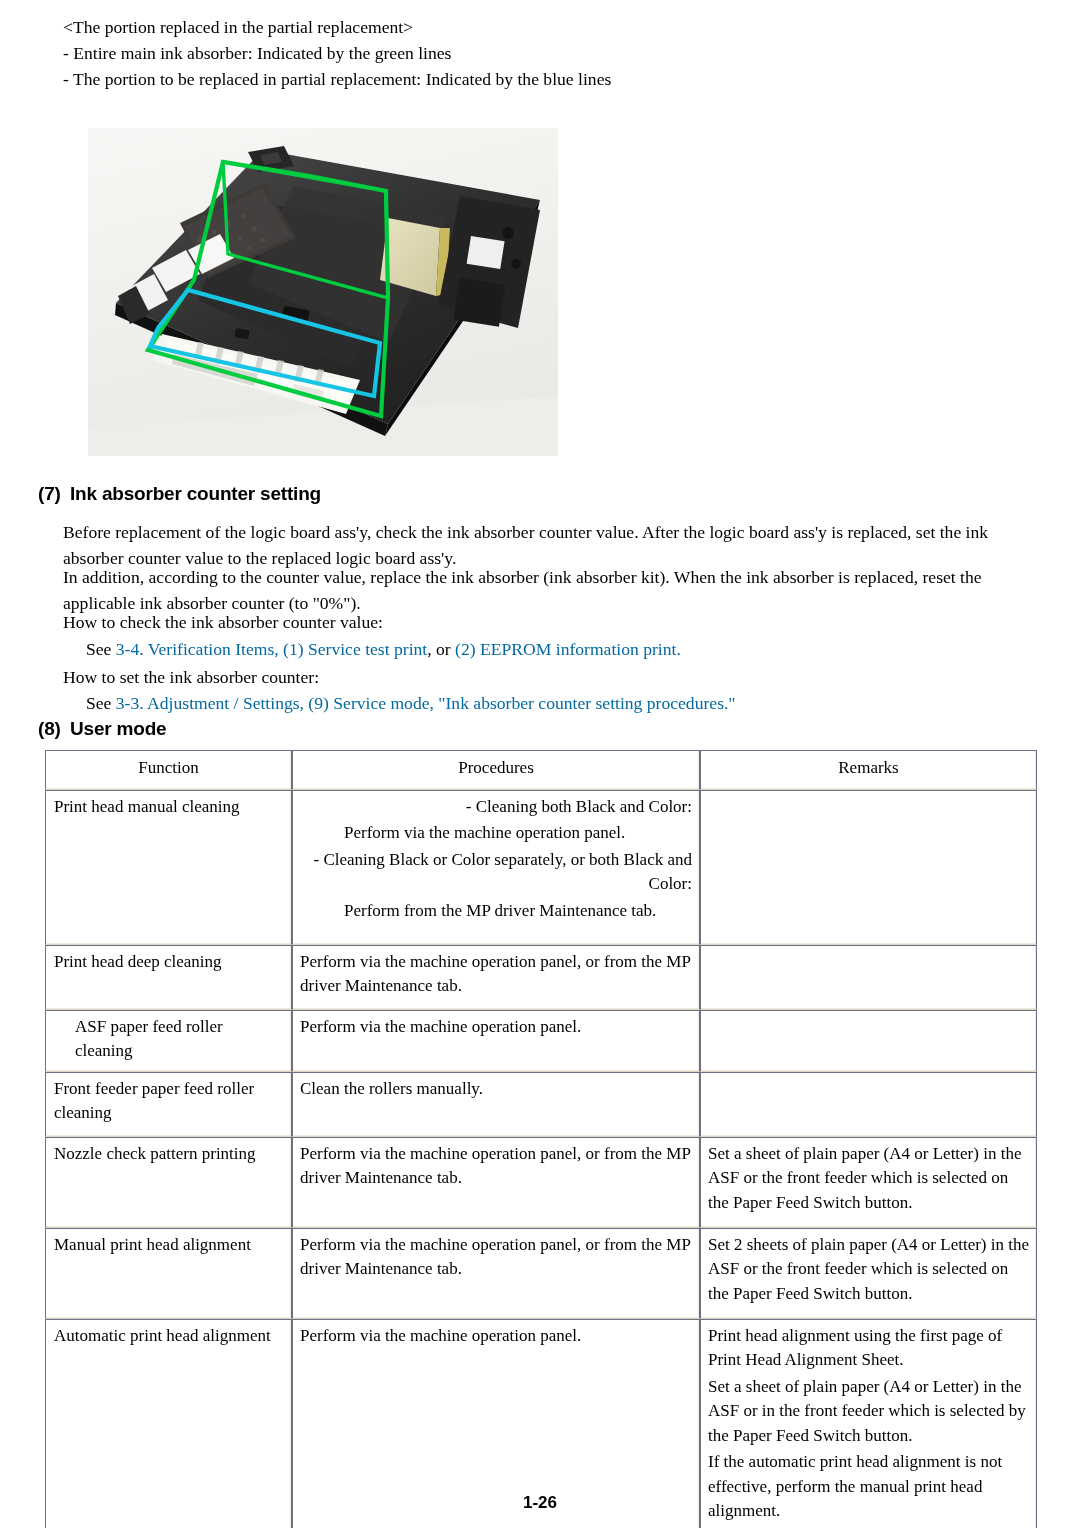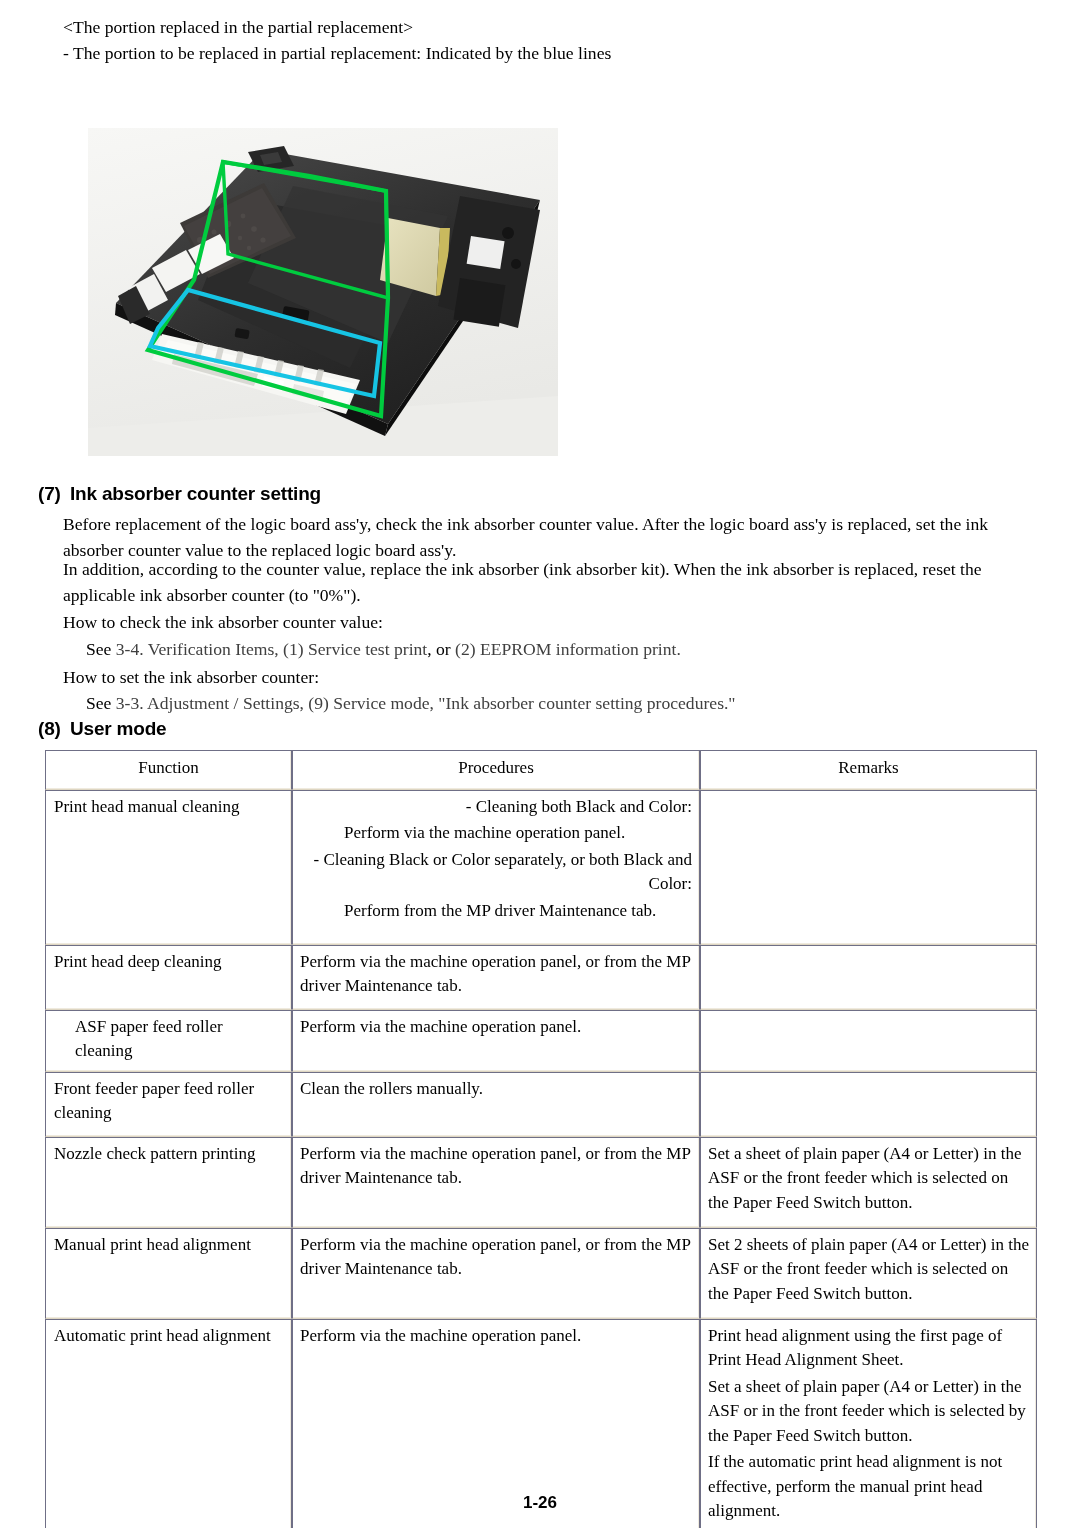--- a/index.html
+++ b/index.html
@@ -62,20 +62,21 @@
   #head8 { left: 38px; top: 718px; }
 
   
   .para {
     position: absolute;
     left: 63px;
     width: 958px;
     font-size: 17.6px;
     line-height: 25.5px;
     text-align: left;
+    margin-top: 8px;
   }
   #para1 { top: 512px; }
   #para2 { top: 557px; }
 
   .howline {
     position: absolute;
     left: 63px;
     font-size: 17.6px;
     line-height: 25.5px;
     white-space: nowrap;
@@ -85,21 +86,21 @@
 
   .seeline {
     position: absolute;
     left: 86px;
     font-size: 17.6px;
     line-height: 25.5px;
     white-space: nowrap;
   }
   #see1 { top: 637px; }
   #see2 { top: 691px; }
-  .lnk { color: #404040; }
+  .lnk { color: #0369a1; }
 
   
   .tbl-wrap {
     position: absolute;
     left: 45px;
     top: 750px;
     width: 992px;
   }
   table.umode {
     border-collapse: separate;
@@ -155,20 +156,21 @@
     font-size: 17px;
   }
 </style>
 </head>
 <body>
 
 <div class="page">
 
   <div class="intro">
     <div class="intro-line">&lt;The portion replaced in the partial replacement&gt;</div>
+    <div class="intro-line sub">- Entire main ink absorber:  Indicated by the green lines</div>
     <div class="intro-line sub">- The portion to be replaced in partial replacement:  Indicated by the blue lines</div>
   </div>
 
   <div class="photo-wrap">
     <svg class="photo-svg" viewBox="0 0 470 328">
       <defs>
         <linearGradient id="bgG" x1="0" y1="0" x2="0.3" y2="1">
           <stop offset="0" stop-color="#f7f7f5"></stop>
           <stop offset="1" stop-color="#e9e9e6"></stop>
         </linearGradient>

